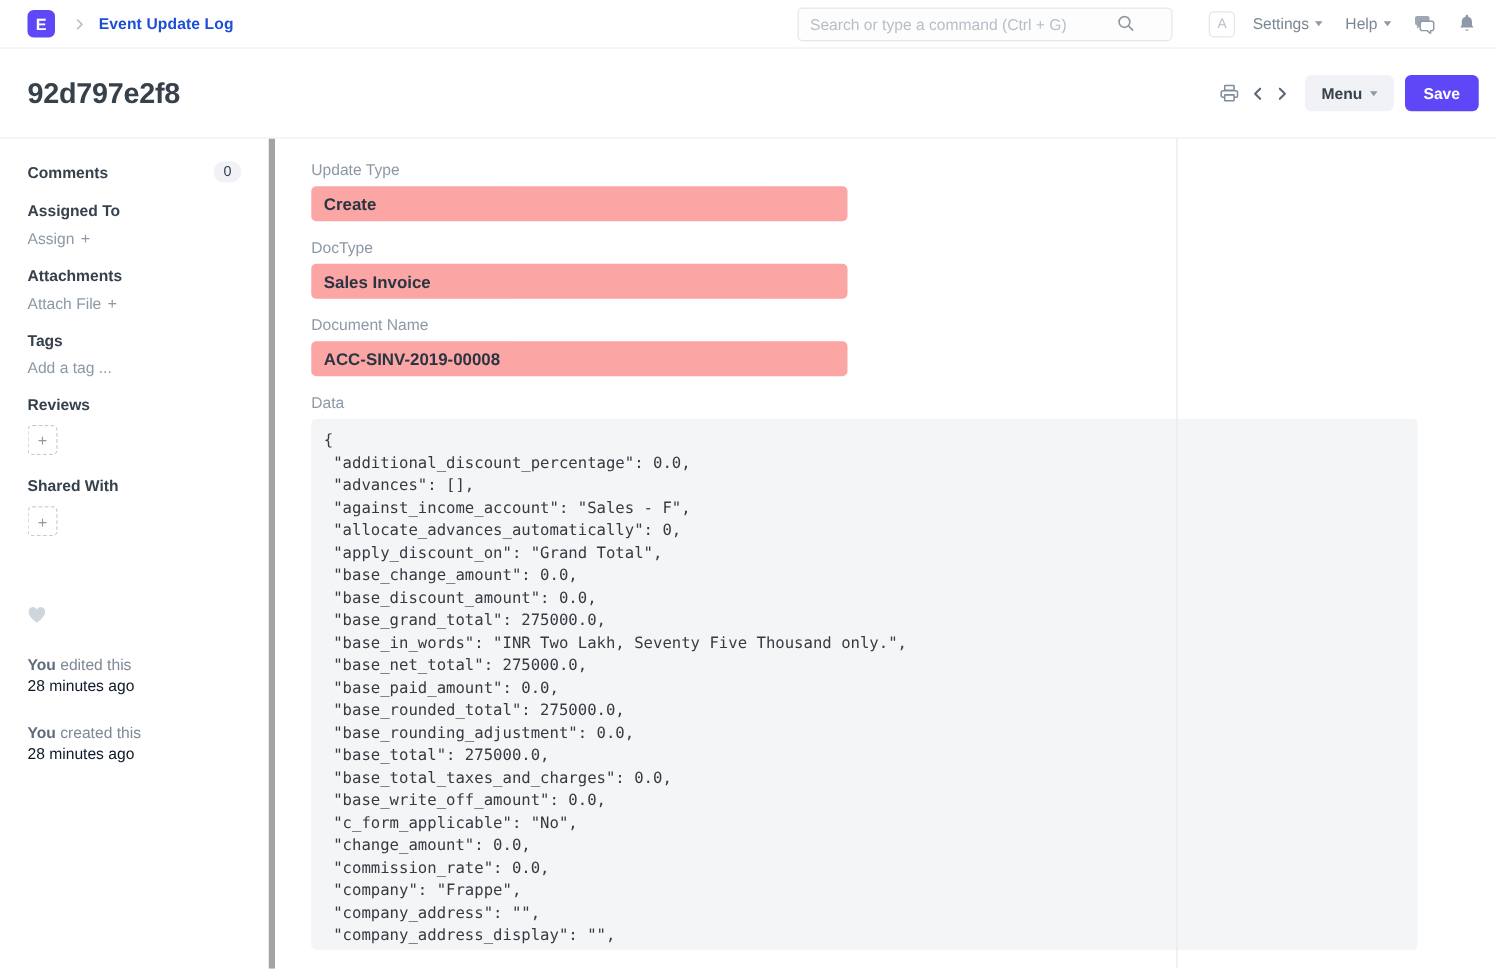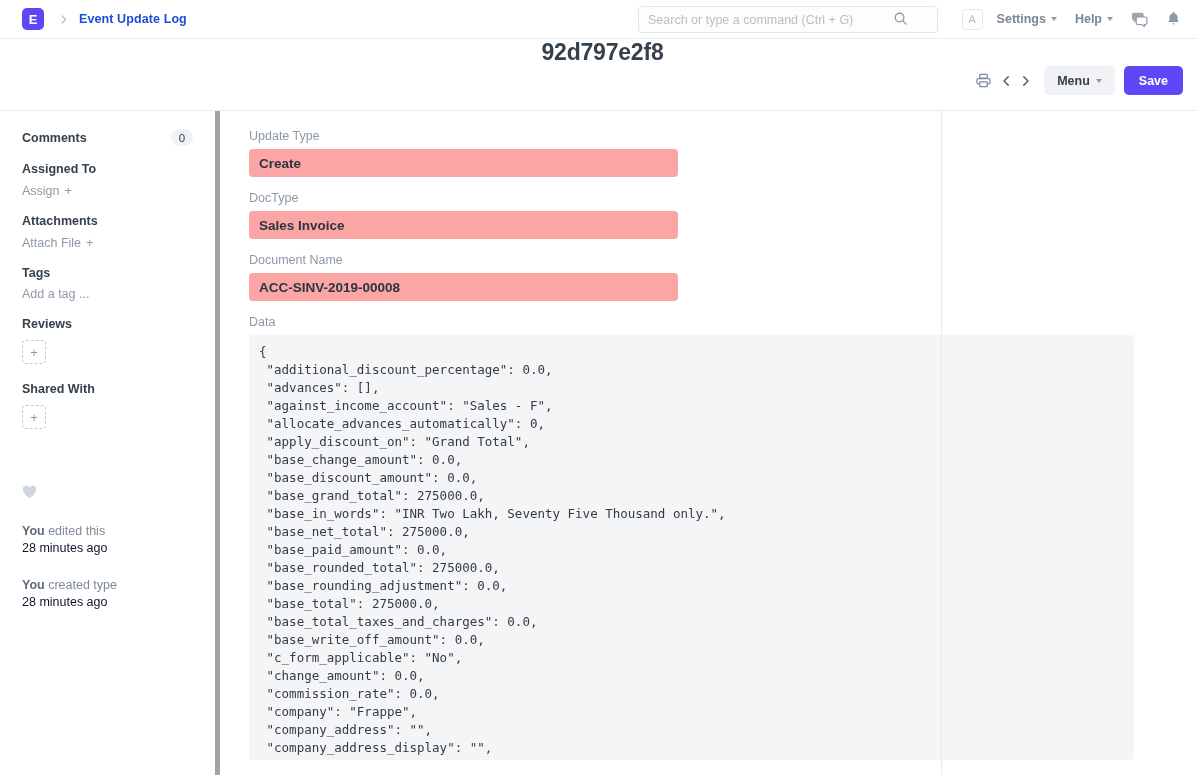--- a/index.html
+++ b/index.html
@@ -82,21 +82,21 @@
     width: 21px; height: 21px;
     border: 1px solid #e3e7ea;
     border-radius: 4px;
     display: flex; align-items: center; justify-content: center;
     font-size: 11px;
     color: #b6bfc8;
     margin-right: 14px;
   }
   .nav-link {
     font-size: 12.5px;
-    font-weight: bold;
+    font-weight: normal;
     color: #7a8793;
     margin-right: 18px;
     cursor: pointer;
     display: flex;
     align-items: center;
     gap: 5px;
   }
   .caret {
     width: 0; height: 0;
     border-left: 3.5px solid transparent;
@@ -114,21 +114,20 @@
   .nav-icon:last-child { margin-right: 4px; }
 
   
   .page-head {
     height: 71px;
     display: flex;
     align-items: center;
     padding: 0 14px 0 22px;
     background: #fff;
     position: relative;
-    flex-direction: column;
   }
   .page-title {
     font-size: 23px;
     font-weight: bold;
     color: #36414c;
     letter-spacing: -.2px;
   }
   .head-actions {
     margin-left: auto;
     display: flex;
@@ -434,21 +433,21 @@
           <path d="M8 14S1 9.6 1 5.1A3.6 3.6 0 0 1 8 3.4 3.6 3.6 0 0 1 15 5.1C15 9.6 8 14 8 14z"></path>
         </svg>
     </div>
 
     <div class="activity">
       <div><b>You</b><span> edited this</span></div>
       <div class="time">28 minutes ago</div>
     </div>
 
     <div class="activity">
-      <div><b>You</b><span> created type</span></div>
+      <div><b>You</b><span> created this</span></div>
       <div class="time">28 minutes ago</div>
     </div>
   </div>
 
   <div class="main">
 
     <div class="field">
       <div class="field-label">Update Type</div>
       <div class="field-value">Create</div>
     </div>

